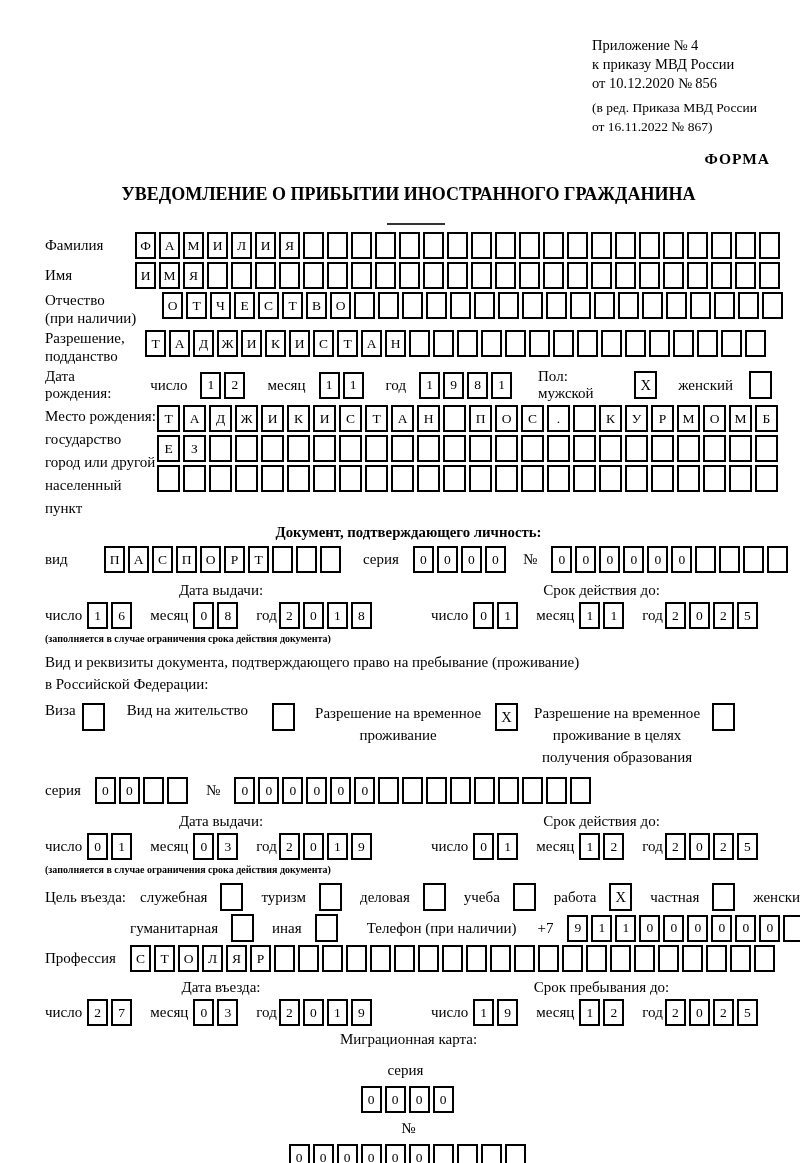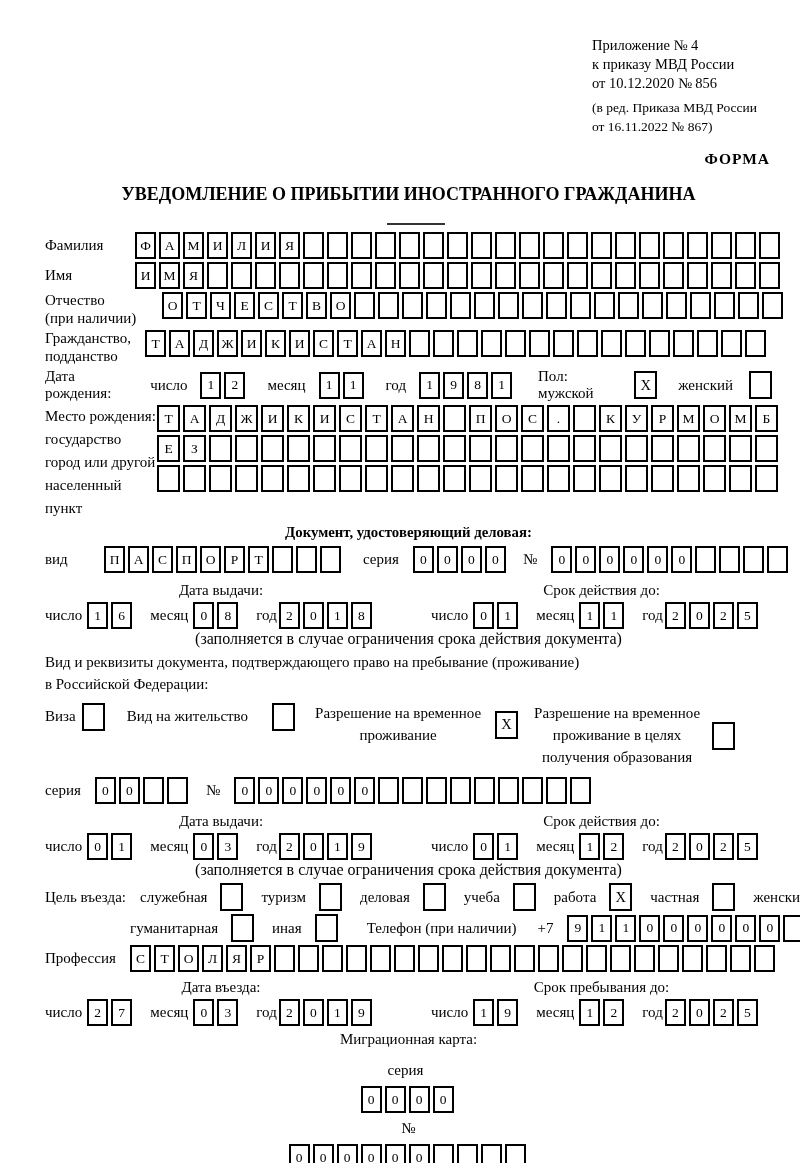--- a/index.html
+++ b/index.html
@@ -59,28 +59,28 @@
   
   .dg{display:flex;margin-bottom:1px;margin-top:8px;}
   .dg-l{width:352px;flex-shrink:0;}
   .dg-r{flex:1;padding-left:34px;}
   .dg-head{text-align:center;line-height:19px;margin-bottom:2px;}
   .dg-row{display:flex;align-items:center;}
   .dg-row .t{margin-right:5px;}
   .dg-row .cells{margin-right:15px;}
   .dg-row .cells.last{margin-right:0;}
   .dg-row .t.year{margin-right:2px;}
-  .note-r{text-align:center;font-size:16px;line-height:17px;margin:1px 0 5px 0;}
+  .note-r{text-align:left;font-size:10px;line-height:17px;margin:1px 0 5px 0;font-weight:bold;}
 
   .plain{line-height:21.5px;}
 
   
   .visa-row{display:flex;align-items:flex-start;margin:7px 0 9px 0;}
   .visa-row .cbox{margin-top:1px;}
-  .visa-row .grp{display:flex;align-items:center;}
+  .visa-row .grp{display:flex;align-items:flex-start;}
   .ctr{text-align:center;line-height:22px;}
 
   
   .ser-row .t{margin-right:7px;}
 
   
   .goal-row{flex-wrap:nowrap;white-space:nowrap;}
   .goal-row .opt{margin-left:11px;}
   .goal-row .opt.first{margin-left:7px;}
   .goal-row .cbox{margin-left:6px;}
@@ -208,21 +208,21 @@
         <span class="cell"></span>
         <span class="cell"></span>
         <span class="cell"></span>
         <span class="cell"></span>
         <span class="cell"></span>
       </span>
   </div>
 
   <div class="row row-top">
     <span class="lbl lbl2 w-citiz">
-      <div>Гражданство,</div>
+      <div>Разрешение,</div>
       <div>подданство</div>
     </span>
     <span class="cells">
         <span class="cell">Т</span>
         <span class="cell">А</span>
         <span class="cell">Д</span>
         <span class="cell">Ж</span>
         <span class="cell">И</span>
         <span class="cell">К</span>
         <span class="cell">И</span>
@@ -355,21 +355,21 @@
           <span class="cell"></span>
           <span class="cell"></span>
           <span class="cell"></span>
           <span class="cell"></span>
           <span class="cell"></span>
           <span class="cell"></span>
         </div>
     </div>
   </div>
 
-  <div class="center-bold">Документ, удостоверяющий деловая:</div>
+  <div class="center-bold">Документ, подтверждающего личность:</div>
 
   <div class="row ser-row">
     <span class="lbl w-vid">вид</span>
     <span class="cells">
         <span class="cell">П</span>
         <span class="cell">А</span>
         <span class="cell">С</span>
         <span class="cell">П</span>
         <span class="cell">О</span>
         <span class="cell">Р</span>

